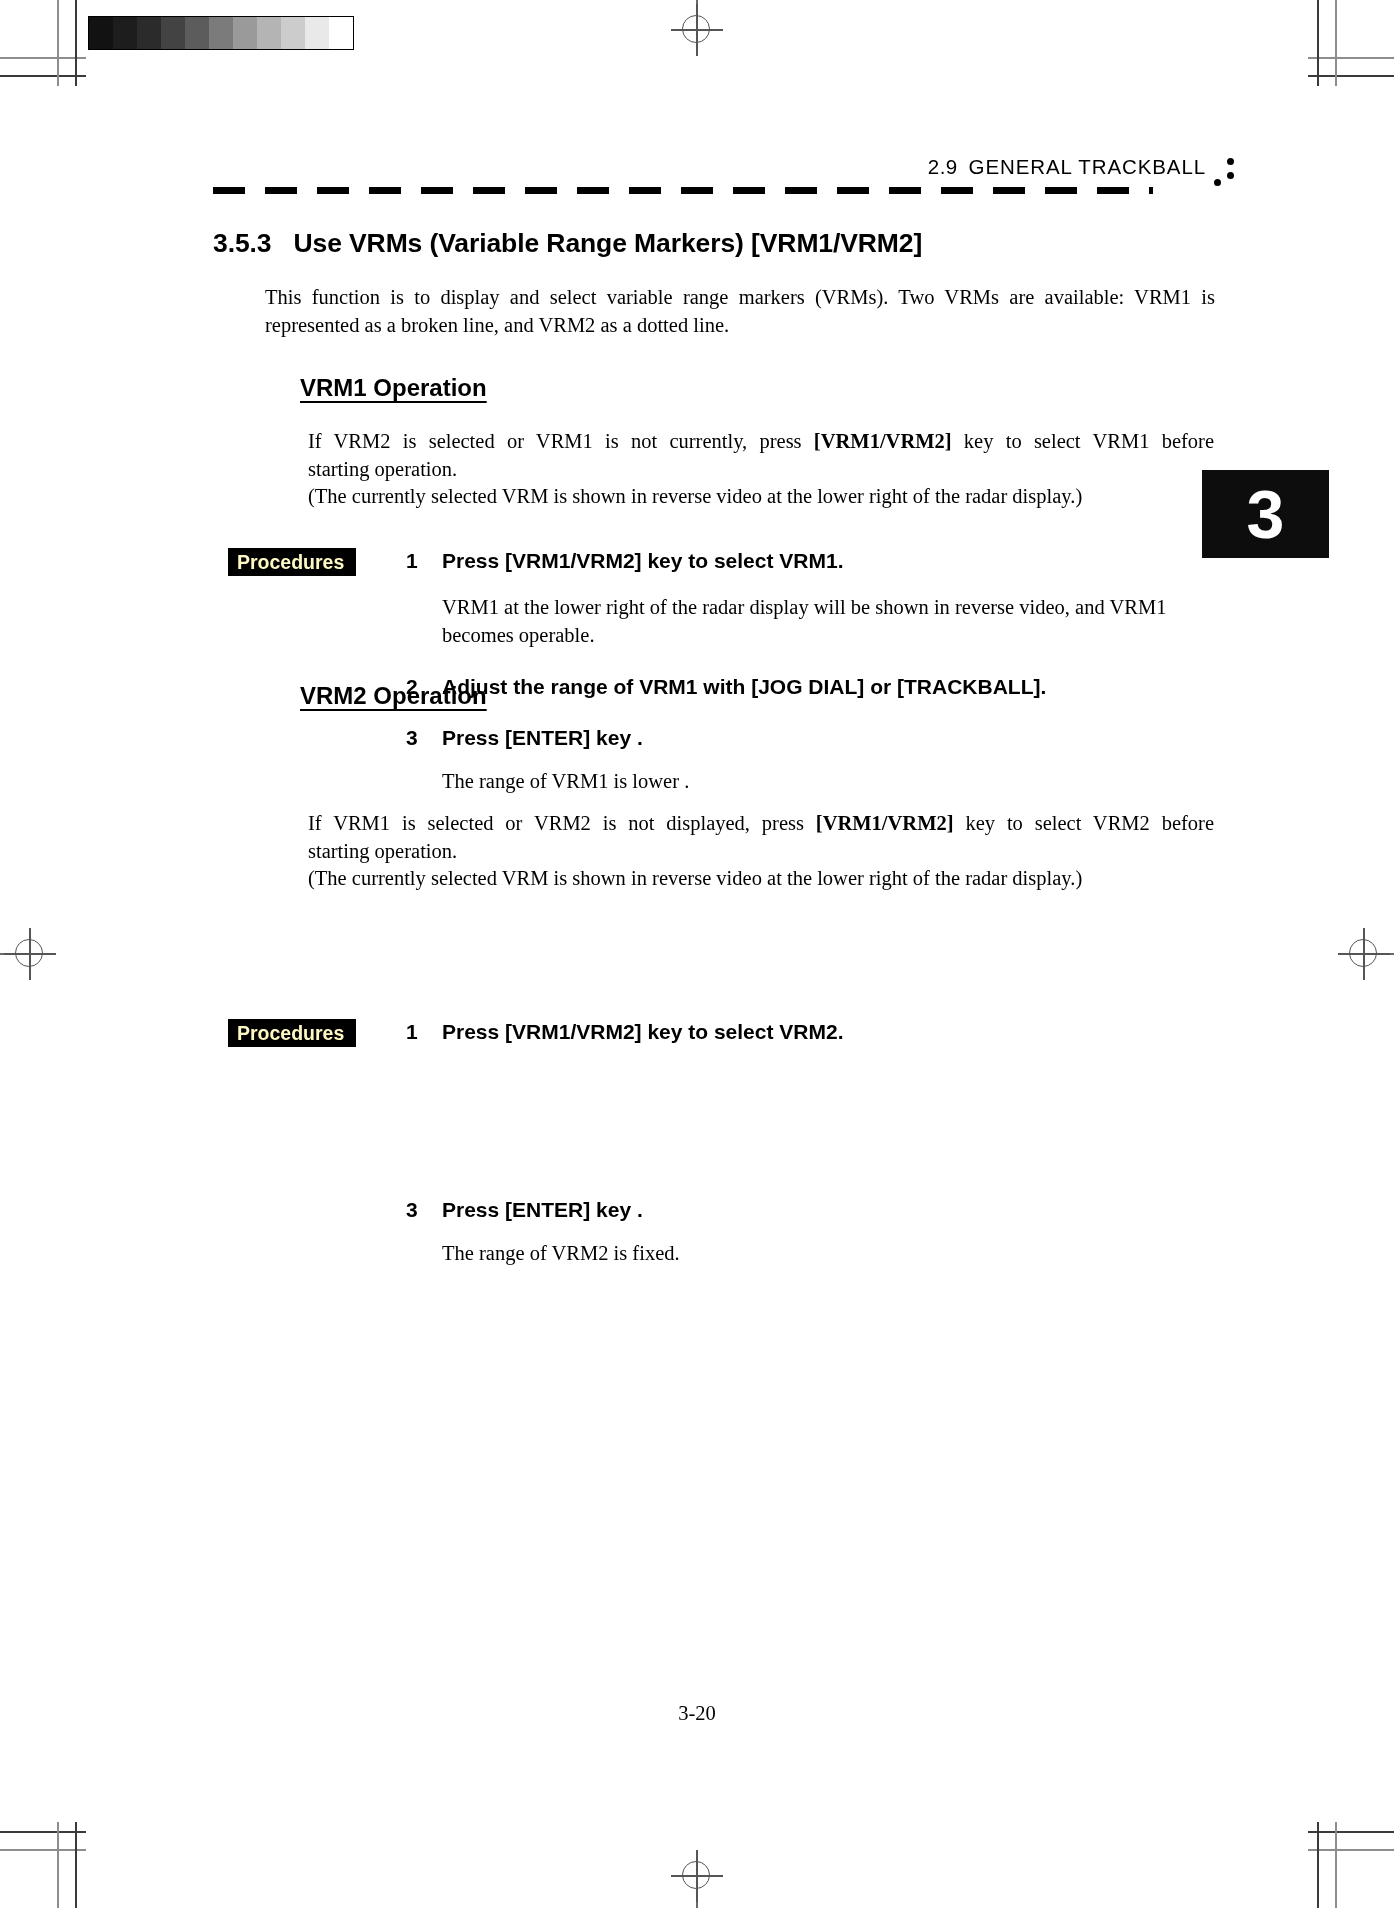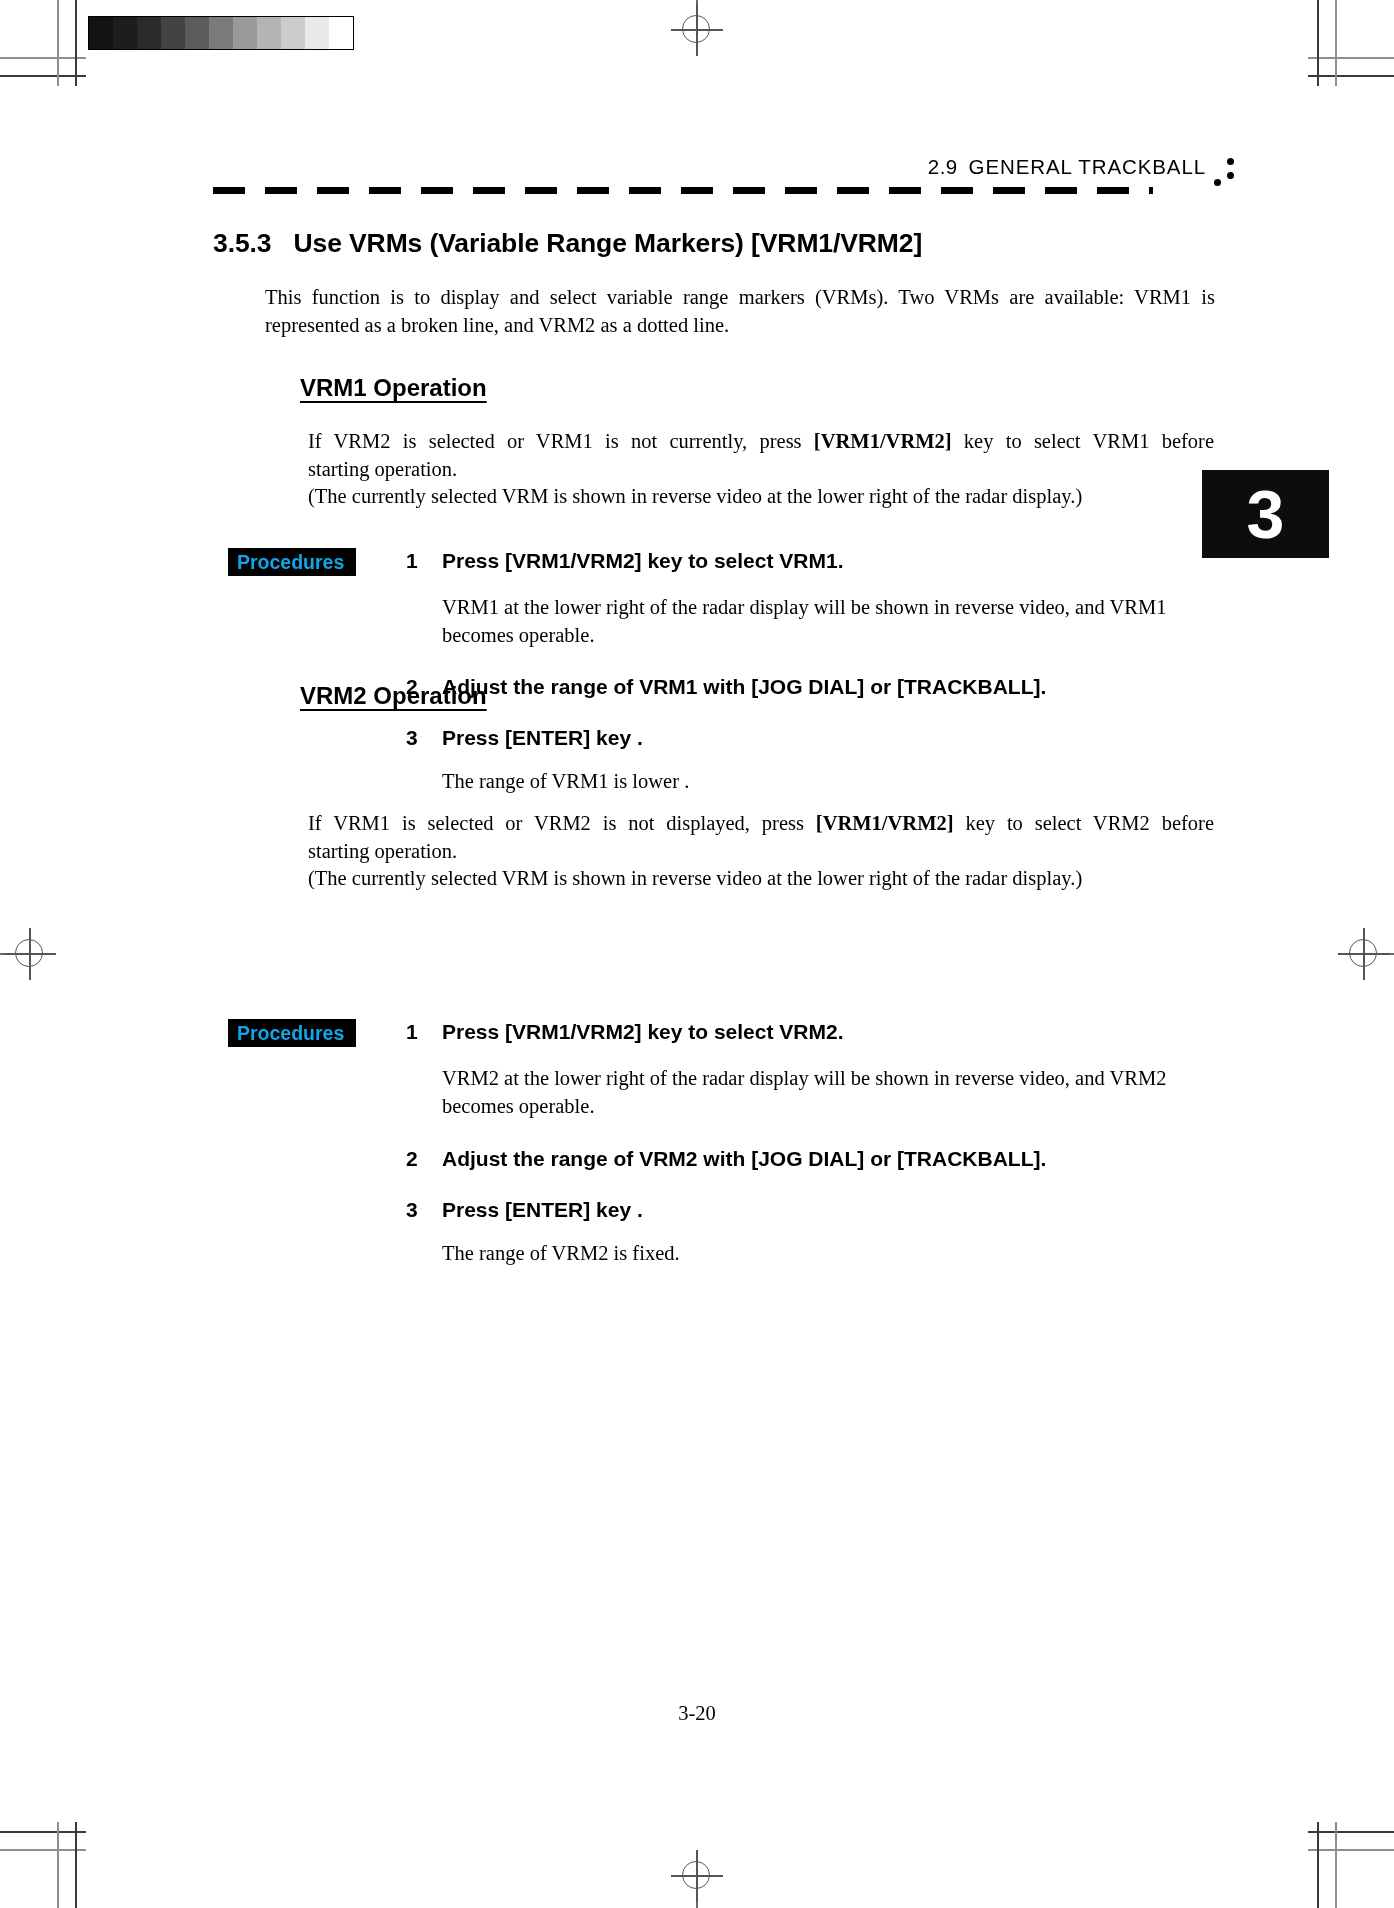--- a/index.html
+++ b/index.html
@@ -205,21 +205,21 @@
   .para-1 { top: 428px; }
   .para-2 { top: 810px; }
 
   
   .proc-badge {
     position: absolute;
     left: 228px;
     width: 128px;
     height: 28px;
     background: #000000;
-    color: #0ea5e9;
+    color: #fef9c3;
     font-family: "Liberation Sans", sans-serif;
     font-weight: bold;
     font-size: 19.5px;
     line-height: 28px;
     padding-left: 9px;
     box-sizing: border-box;
   }
   .badge-1 { top: 548px; }
   .badge-2 { top: 1019px; }
 
@@ -400,25 +400,21 @@
     <div class="j"><span>If VRM1 is selected or VRM2 is not displayed, press </span><b>[VRM1/VRM2]</b><span> key to select VRM2 before</span></div>
     <div class="plain">starting operation.</div>
     <div class="plain">(The currently selected VRM is shown in reverse video at the lower right of the radar display.)</div>
   </div>
 
   <div class="proc-badge badge-2">Procedures</div>
 
   <div class="step s2-1">
     <span class="n">1</span><span>Press [VRM1/VRM2] key to select VRM2.</span>
   </div>
-  <div class="step-note s2-1n">VRM2 at the lower right of the radar display will be shown in reverse video, and VRM2 becomes operable.</div>
-
-  <div class="step s2-2">
-    <span class="n">2</span><span>Adjust the range of VRM2 with [JOG DIAL] or [TRACKBALL].</span>
-  </div>
+
 
   <div class="step s2-3">
     <span class="n">3</span><span>Press [ENTER] key .</span>
   </div>
   <div class="step-note s2-3n">The range of VRM2 is fixed.</div>
 
   <div class="chapter-tab">3</div>
 
   <div class="page-number">3-20</div>
 </div>

